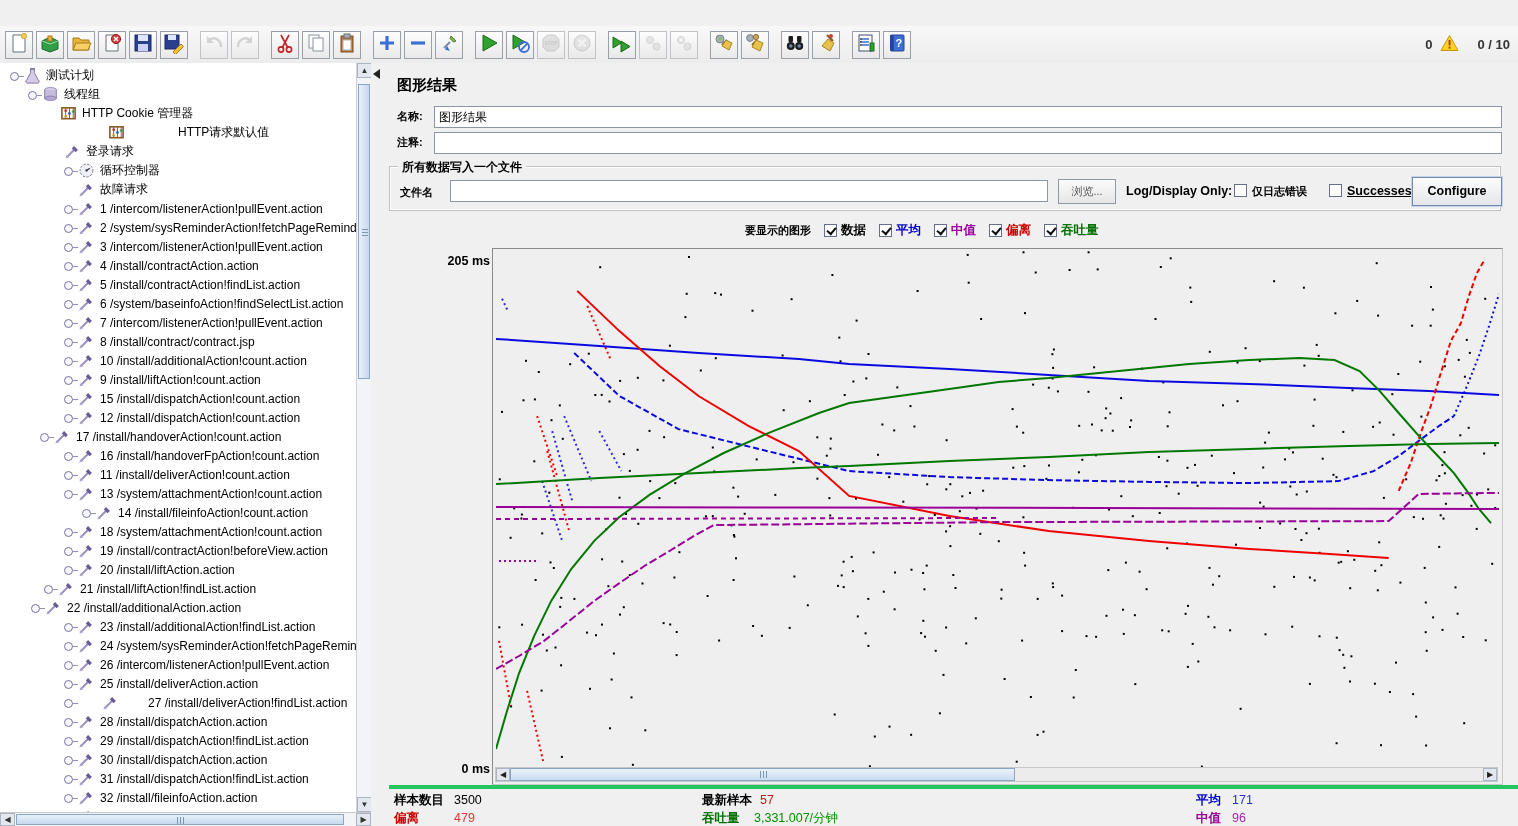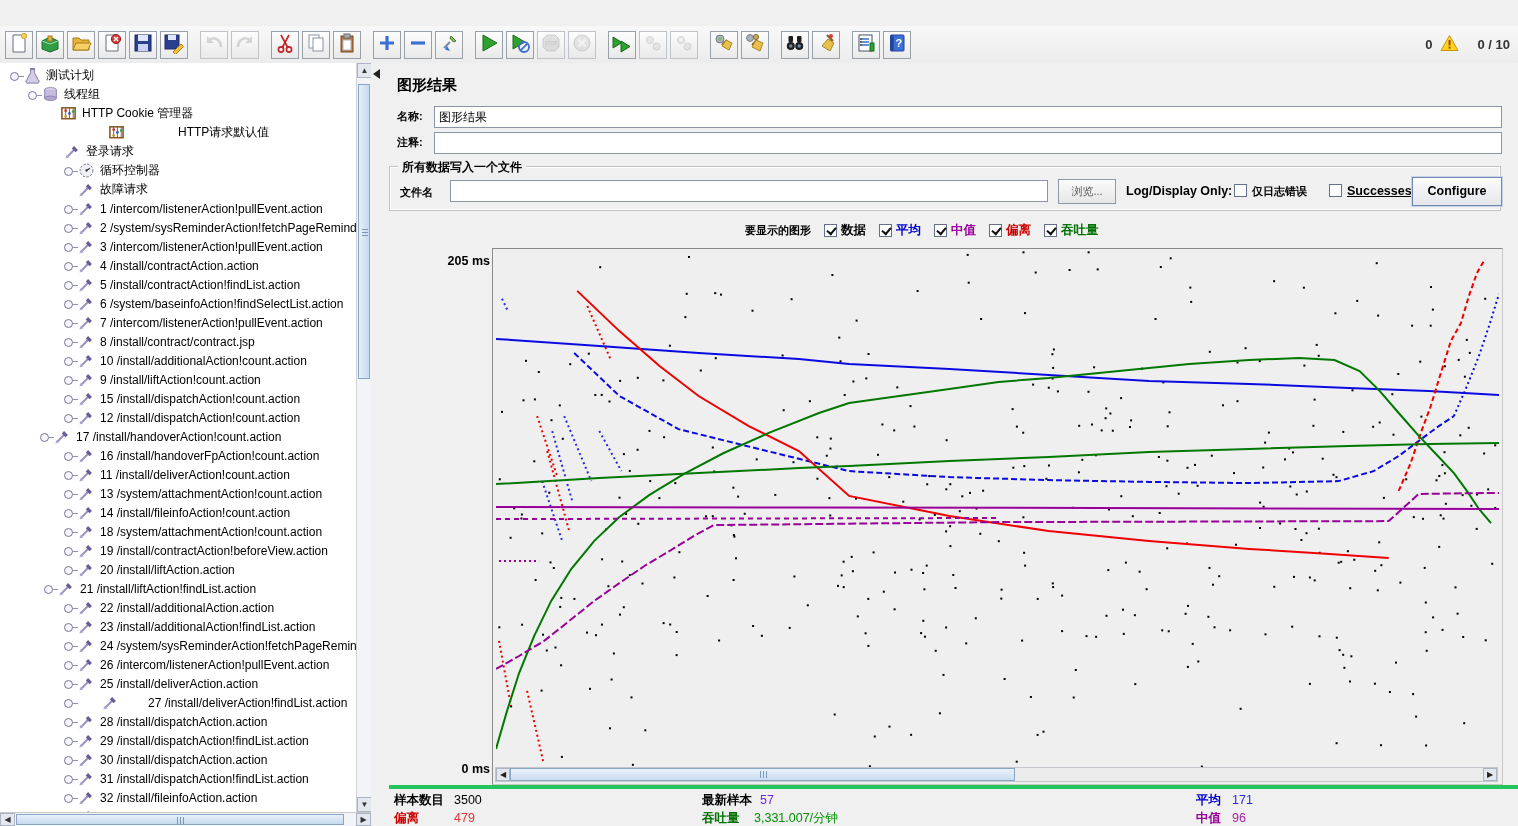--- a/index.html
+++ b/index.html
@@ -600,21 +600,21 @@
           </span>
           <span class="ticon">
             <svg width="17" height="17" viewBox="0 0 18 18">
               <path d="M2.5 15.5l8-8" stroke="#9b8fc0" stroke-width="2.2"></path>
               <path d="M9.5 4.5l4 4" stroke="#6a5a96" stroke-width="3.4"></path>
               <path d="M1.5 16.5l1.5-4 2.5 2.5z" fill="#b0a6cc"></path>
             </svg>
           </span>
           <span class="lbl">13 /system/attachmentAction!count.action</span>
         </div>
-        <div class="trow" style="padding-left: 62px;">
+        <div class="trow" style="padding-left: 80px;">
           <span class="knob">
             <i></i>
             <em></em>
           </span>
           <span class="ticon">
             <svg width="17" height="17" viewBox="0 0 18 18">
               <path d="M2.5 15.5l8-8" stroke="#9b8fc0" stroke-width="2.2"></path>
               <path d="M9.5 4.5l4 4" stroke="#6a5a96" stroke-width="3.4"></path>
               <path d="M1.5 16.5l1.5-4 2.5 2.5z" fill="#b0a6cc"></path>
             </svg>
@@ -670,21 +670,21 @@
           </span>
           <span class="ticon">
             <svg width="17" height="17" viewBox="0 0 18 18">
               <path d="M2.5 15.5l8-8" stroke="#9b8fc0" stroke-width="2.2"></path>
               <path d="M9.5 4.5l4 4" stroke="#6a5a96" stroke-width="3.4"></path>
               <path d="M1.5 16.5l1.5-4 2.5 2.5z" fill="#b0a6cc"></path>
             </svg>
           </span>
           <span class="lbl">21 /install/liftAction!findList.action</span>
         </div>
-        <div class="trow" style="padding-left: 62px;">
+        <div class="trow" style="padding-left: 29px;">
           <span class="knob">
             <i></i>
             <em></em>
           </span>
           <span class="ticon">
             <svg width="17" height="17" viewBox="0 0 18 18">
               <path d="M2.5 15.5l8-8" stroke="#9b8fc0" stroke-width="2.2"></path>
               <path d="M9.5 4.5l4 4" stroke="#6a5a96" stroke-width="3.4"></path>
               <path d="M1.5 16.5l1.5-4 2.5 2.5z" fill="#b0a6cc"></path>
             </svg>
@@ -1368,21 +1368,21 @@
         <div class="chs-btn" style="right:0;">▶</div>
       </div>
     </div>
 
     <div class="stats">
       <div class="scol col1" style="left:5px;">
           <div class="srow"><span class="sl" style="color: rgb(0, 0, 0);">样本数目</span><span class="sv" style="color: rgb(0, 0, 0);">3500</span></div>
           <div class="srow"><span class="sl" style="color: rgb(204, 0, 0);">偏离</span><span class="sv" style="color: rgb(224, 53, 53);">479</span></div>
         </div>
       <div class="scol col2" style="left:313px;">
-          <div class="srow"><span class="sl" style="color: rgb(0, 0, 0);">最新样本</span><span class="sv" style="color: #6d28d9;">57</span></div>
+          <div class="srow"><span class="sl" style="color: rgb(0, 0, 0);">最新样本</span><span class="sv" style="color: #b91c1c;">57</span></div>
           <div class="srow"><span class="sl" style="color: rgb(0, 112, 0);">吞吐量</span><span class="sv" style="color: rgb(0, 144, 0);">3,331.007/分钟</span></div>
         </div>
       <div class="scol col3" style="left:807px;">
           <div class="srow"><span class="sl" style="color: rgb(0, 0, 204);">平均</span><span class="sv" style="color: rgb(42, 42, 212);">171</span></div>
           <div class="srow"><span class="sl" style="color: rgb(153, 0, 153);">中值</span><span class="sv" style="color: rgb(170, 34, 170);">96</span></div>
         </div>
     </div>
   </div>
 </div>
 

